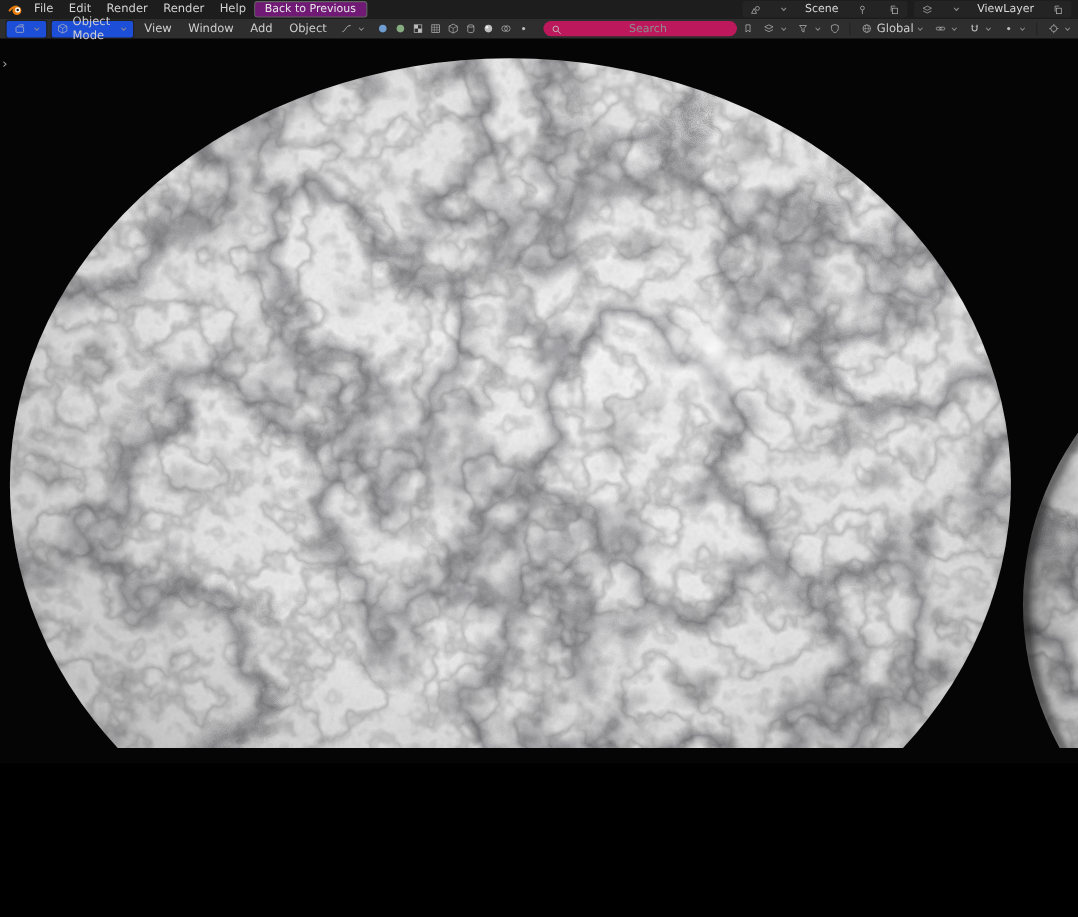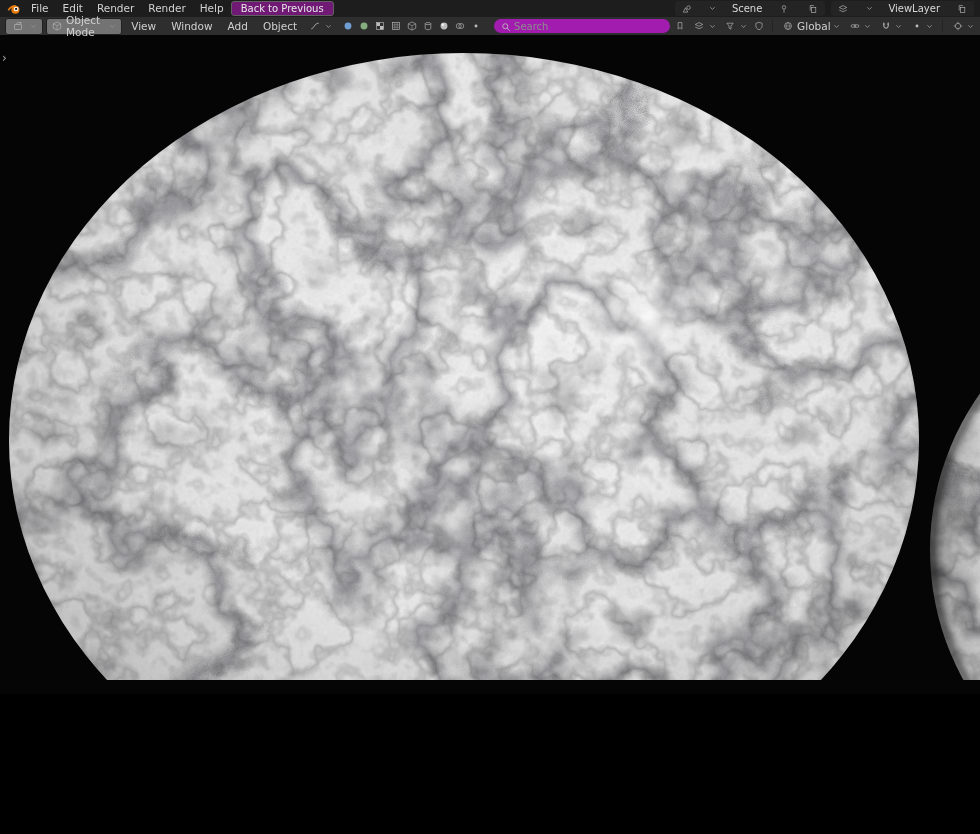--- a/index.html
+++ b/index.html
@@ -18,28 +18,28 @@
   .topbar-right { margin-left:auto; display:flex; align-items:center; gap:6px; margin-right:2px; }
   .tb-widget { display:flex; align-items:center; gap:15px; background:#242424; border-radius:3px;
                padding:1px 5px; height:13px; }
   .tb-widget .lbl { font-size:10px; color:#d8d8d8; }
 
   
   .vheader { position:absolute; top:17px; left:0; right:0; height:18px; background:#2e2e2e;
              display:flex; align-items:center; padding:0 5px; box-sizing:border-box; gap:3px;
              font-size:10.5px; color:#cfcfcf; z-index:5; }
   .dd-box { display:flex; align-items:center; gap:4px; padding:0 5px; height:15px;
-            background:#737373; border:1px solid #202020; border-radius:3px; }
+            background:#1d4ed8; border:1px solid #202020; border-radius:3px; }
   .dd-flat { display:flex; align-items:center; gap:2px; padding:0 2px; height:15px; border-radius:3px; }
   .vmenu { padding:0 6px; line-height:18px; }
   .tool-strip { display:flex; align-items:center; gap:2px; margin-left:4px; }
   .search-wrap { position:relative; margin-left:8px; }
-  .search-input { width:150px; height:14px; background:#a21caf; border:none; border-radius:8px;
+  .search-input { width:150px; height:14px; background:#be185d; border:none; border-radius:8px;
                   color:#cfcfcf; font-size:10px; padding:0 6px 0 20px; outline:none;
-                  font-family:"DejaVu Sans", sans-serif; }
+                  font-family:"DejaVu Sans", sans-serif;text-align:center; }
   .search-input::placeholder { color:#8d8d8d; }
   .search-icon-pos { position:absolute; left:5px; top:1px; }
   .right-cluster { margin-left:auto; display:flex; align-items:center; gap:3px; }
   .vsep { width:1px; height:12px; background:#232323; margin:0 3px; }
 
   
   .icon { width:14px; height:14px; display:inline-flex; align-items:center; justify-content:center; color:#bdbdbd; }
   .icon svg { width:12px; height:12px; display:block; }
   .icon.small svg { width:10px; height:10px; }
   .chev { width:8px; height:8px; display:inline-flex; align-items:center; justify-content:center; color:#8f8f8f; }

